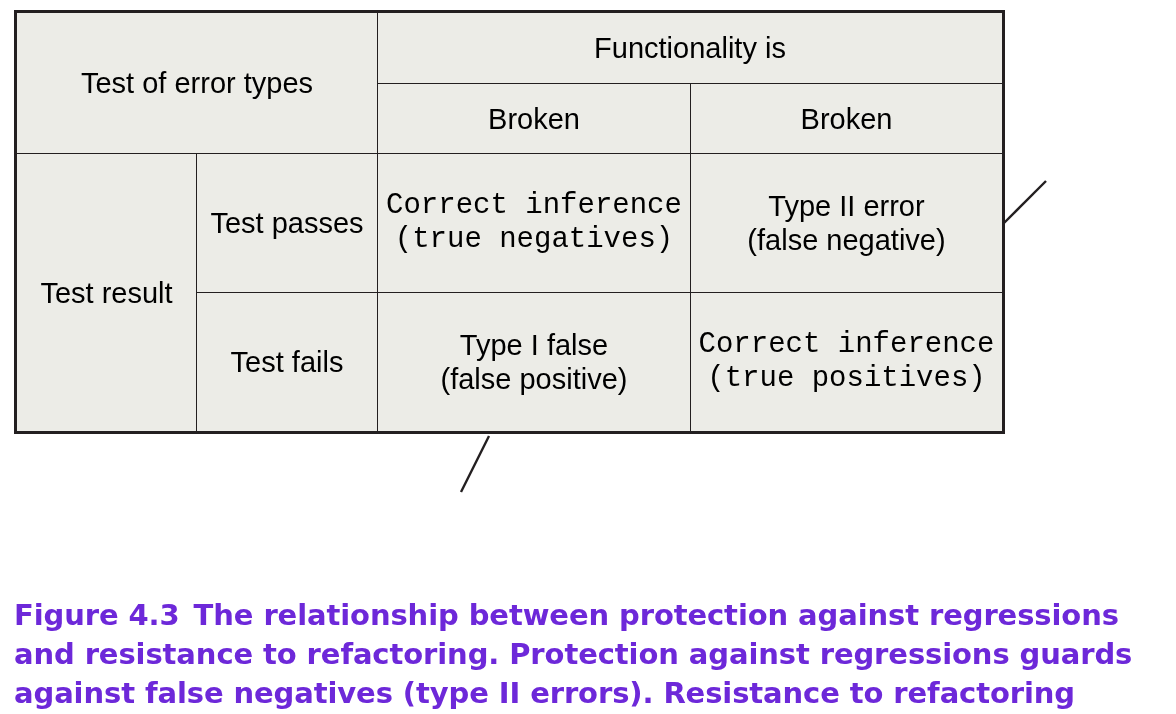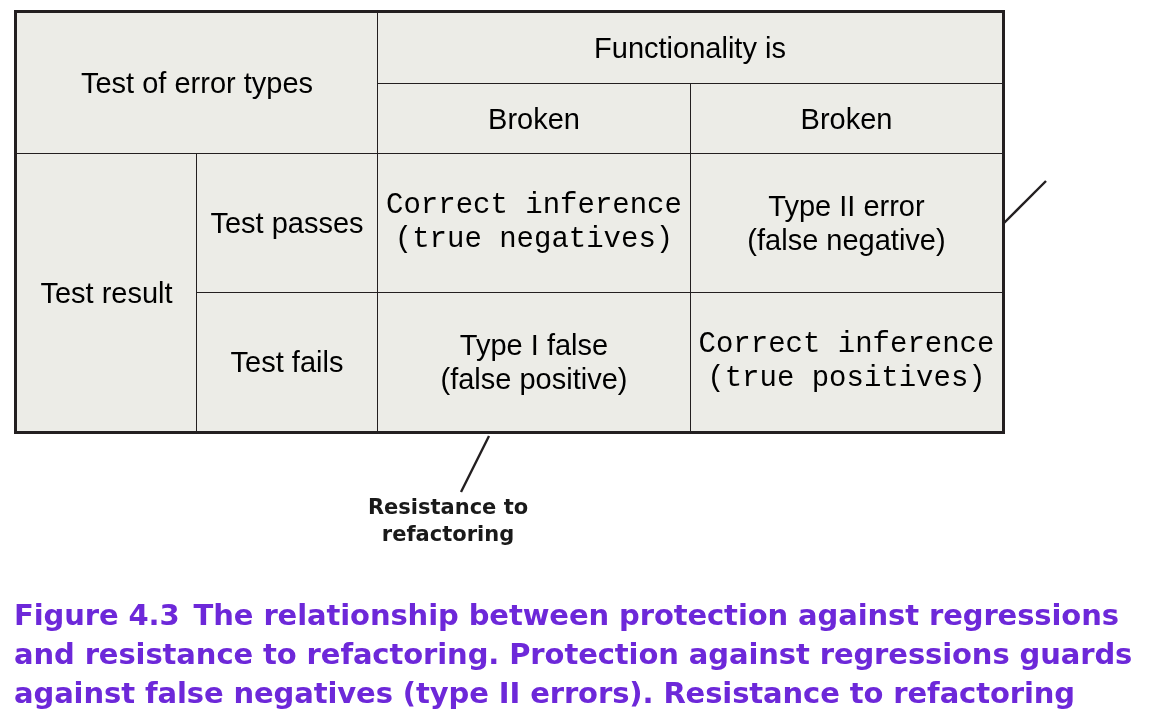--- a/index.html
+++ b/index.html
@@ -147,20 +147,18 @@
       </tr>
     </tbody>
   </table>
 
   <svg id="leaders" viewBox="0 0 1176 580" width="1176" height="580">
     <line x1="1003" y1="224" x2="1046" y2="181" stroke="#231f20" stroke-width="2.4"></line>
     <line x1="489" y1="436" x2="461" y2="492" stroke="#231f20" stroke-width="2.4"></line>
   </svg>
 
 
-  <div class="callout" id="callout-resistance">Resistance to
-refactoring</div>
 
 </div>
 
 <div id="caption">
   <span class="cap-label">Figure 4.3</span><span>The relationship between protection against regressions and resistance to refactoring. Protection against regressions guards against false negatives (type II errors). Resistance to refactoring minimizes the number of false positives (type I errors).</span>
 </div>
 
 </body></html>

